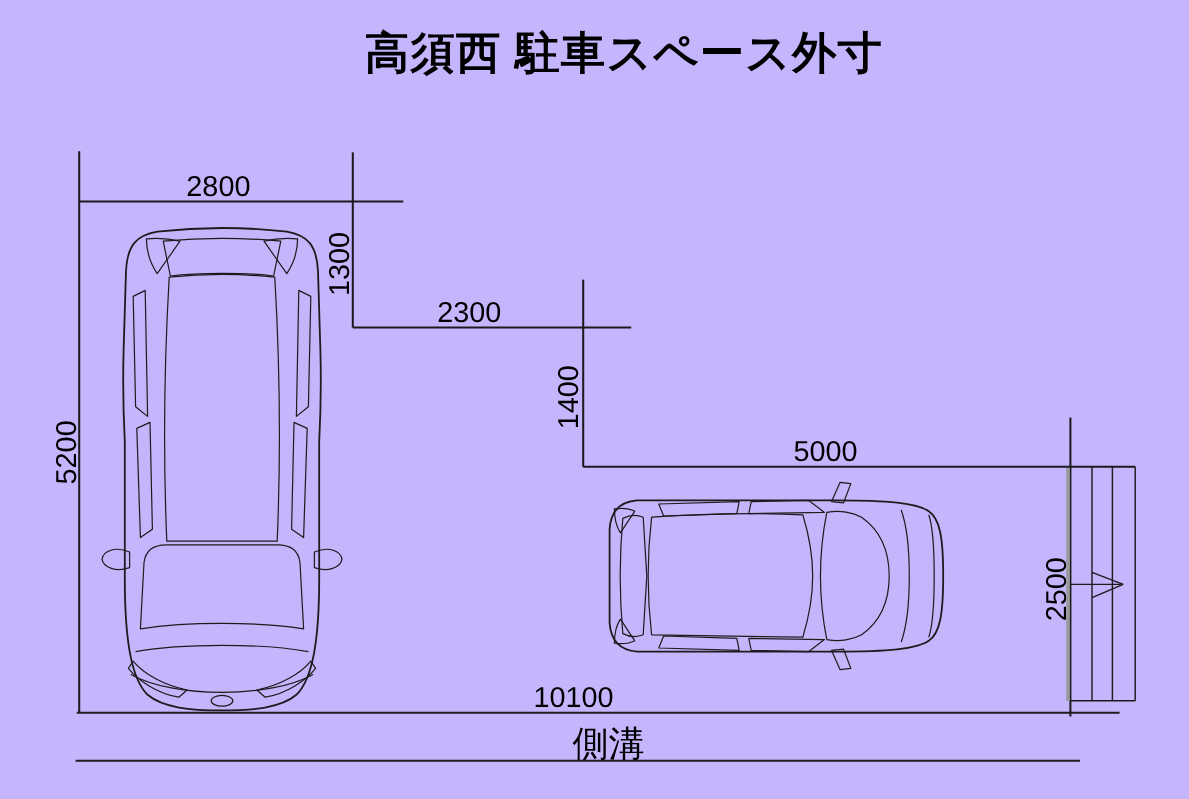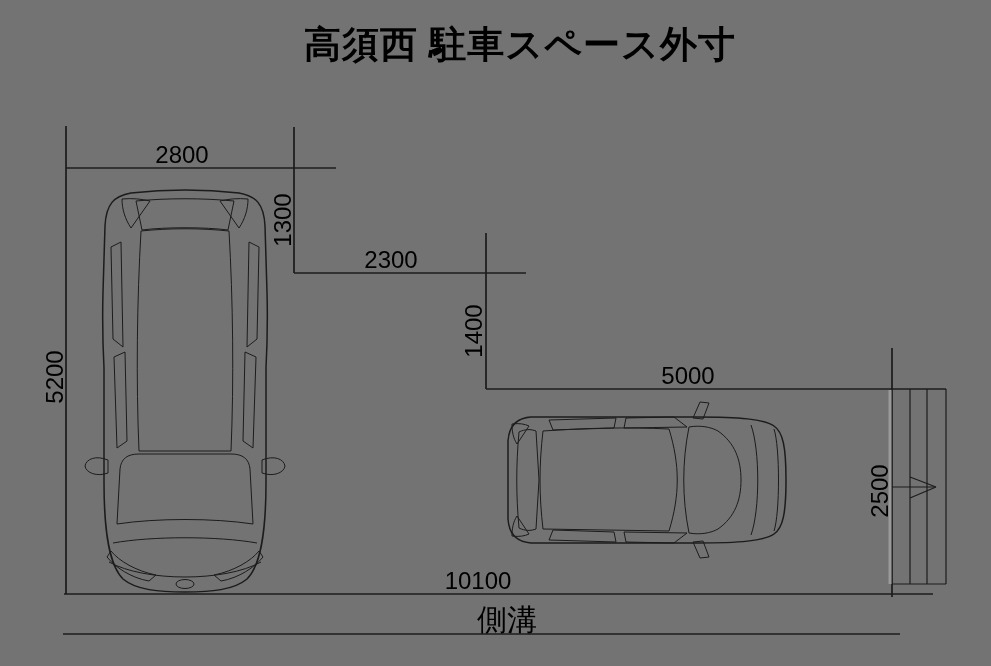--- a/index.html
+++ b/index.html
@@ -1,16 +1,16 @@
 <!DOCTYPE html>
 <html><head>
 <meta charset="utf-8">
 <style>
   html,body{margin:0;padding:0;background:#fff;}
-  .canvas{position:relative;width:991px;height:666px;background:#737373;overflow:hidden;
+  .canvas{position:relative;width:991px;height:666px;background:#c4b5fd;overflow:hidden;
           font-family:"Liberation Sans",sans-serif;}
   svg{display:block;}
   text{fill:#000;font-family:"Liberation Sans","DejaVu Sans",sans-serif;}
   .title-text{font-size:37px;font-weight:bold;letter-spacing:1px;}
   .dim-text{font-size:24px;}
   .gutter-text{font-size:30px;}
   .dimline{stroke:#1c1c1c;stroke-width:1.7;fill:none;}
   .thinline{stroke:#1c1c1c;stroke-width:1.2;fill:none;}
   .grayline{stroke:#9a9a9a;stroke-width:3;fill:none;}
   .carline{stroke:#1c1c1c;stroke-width:1.5;fill:none;stroke-linejoin:round;}

